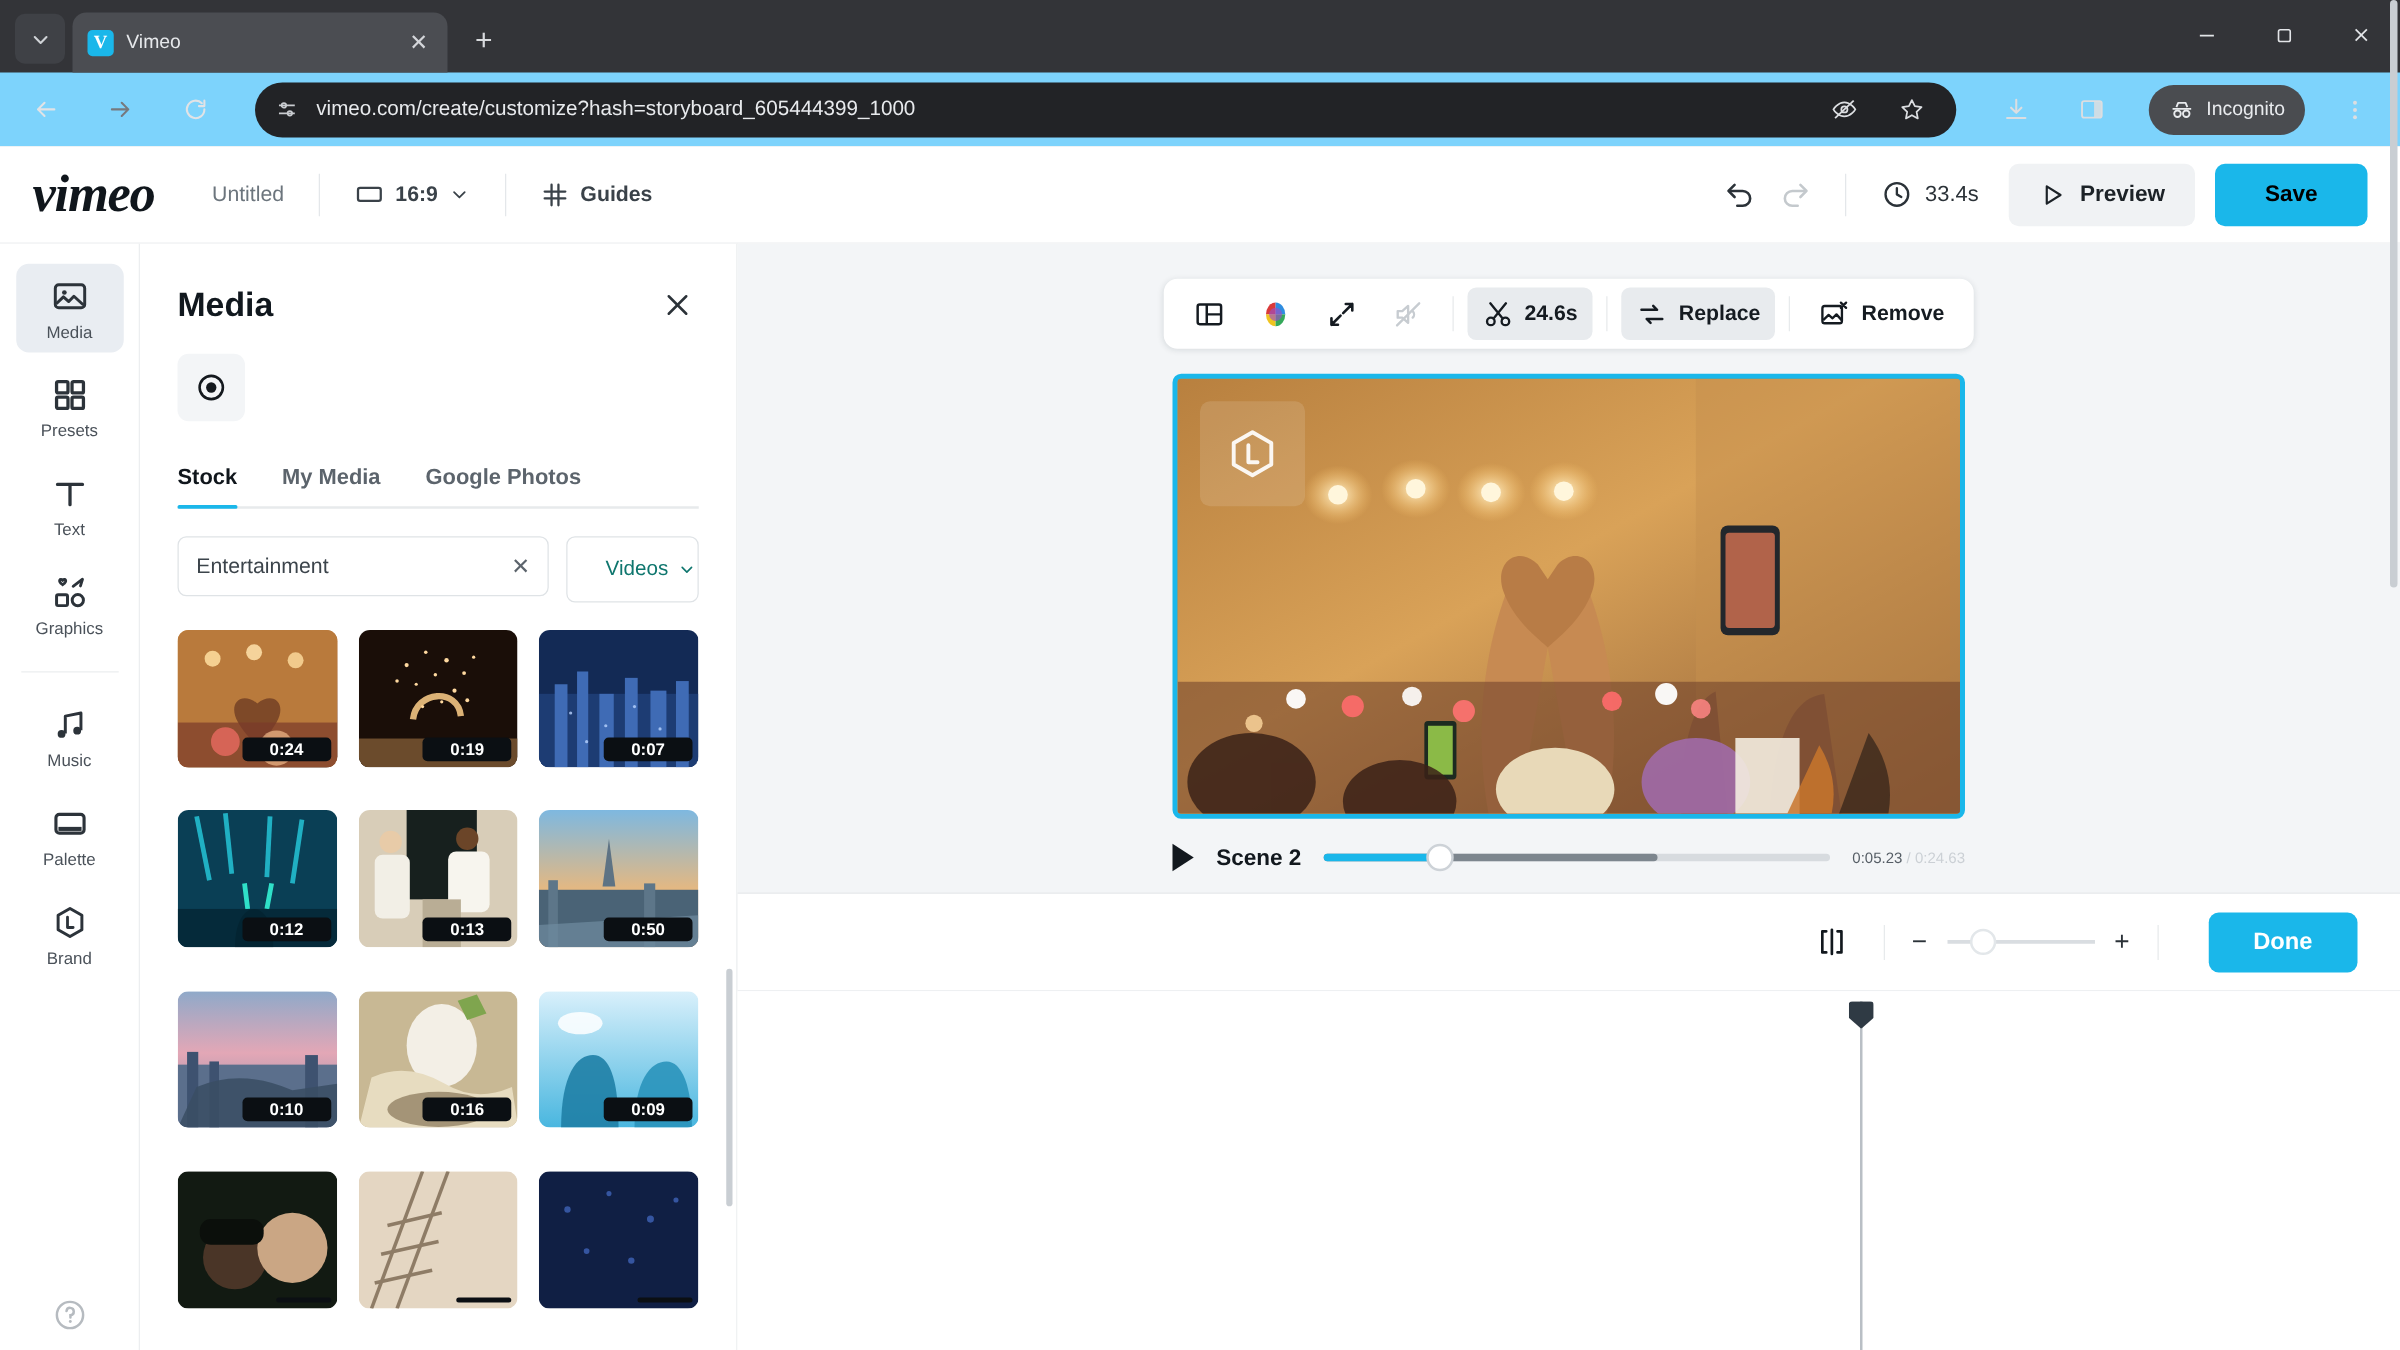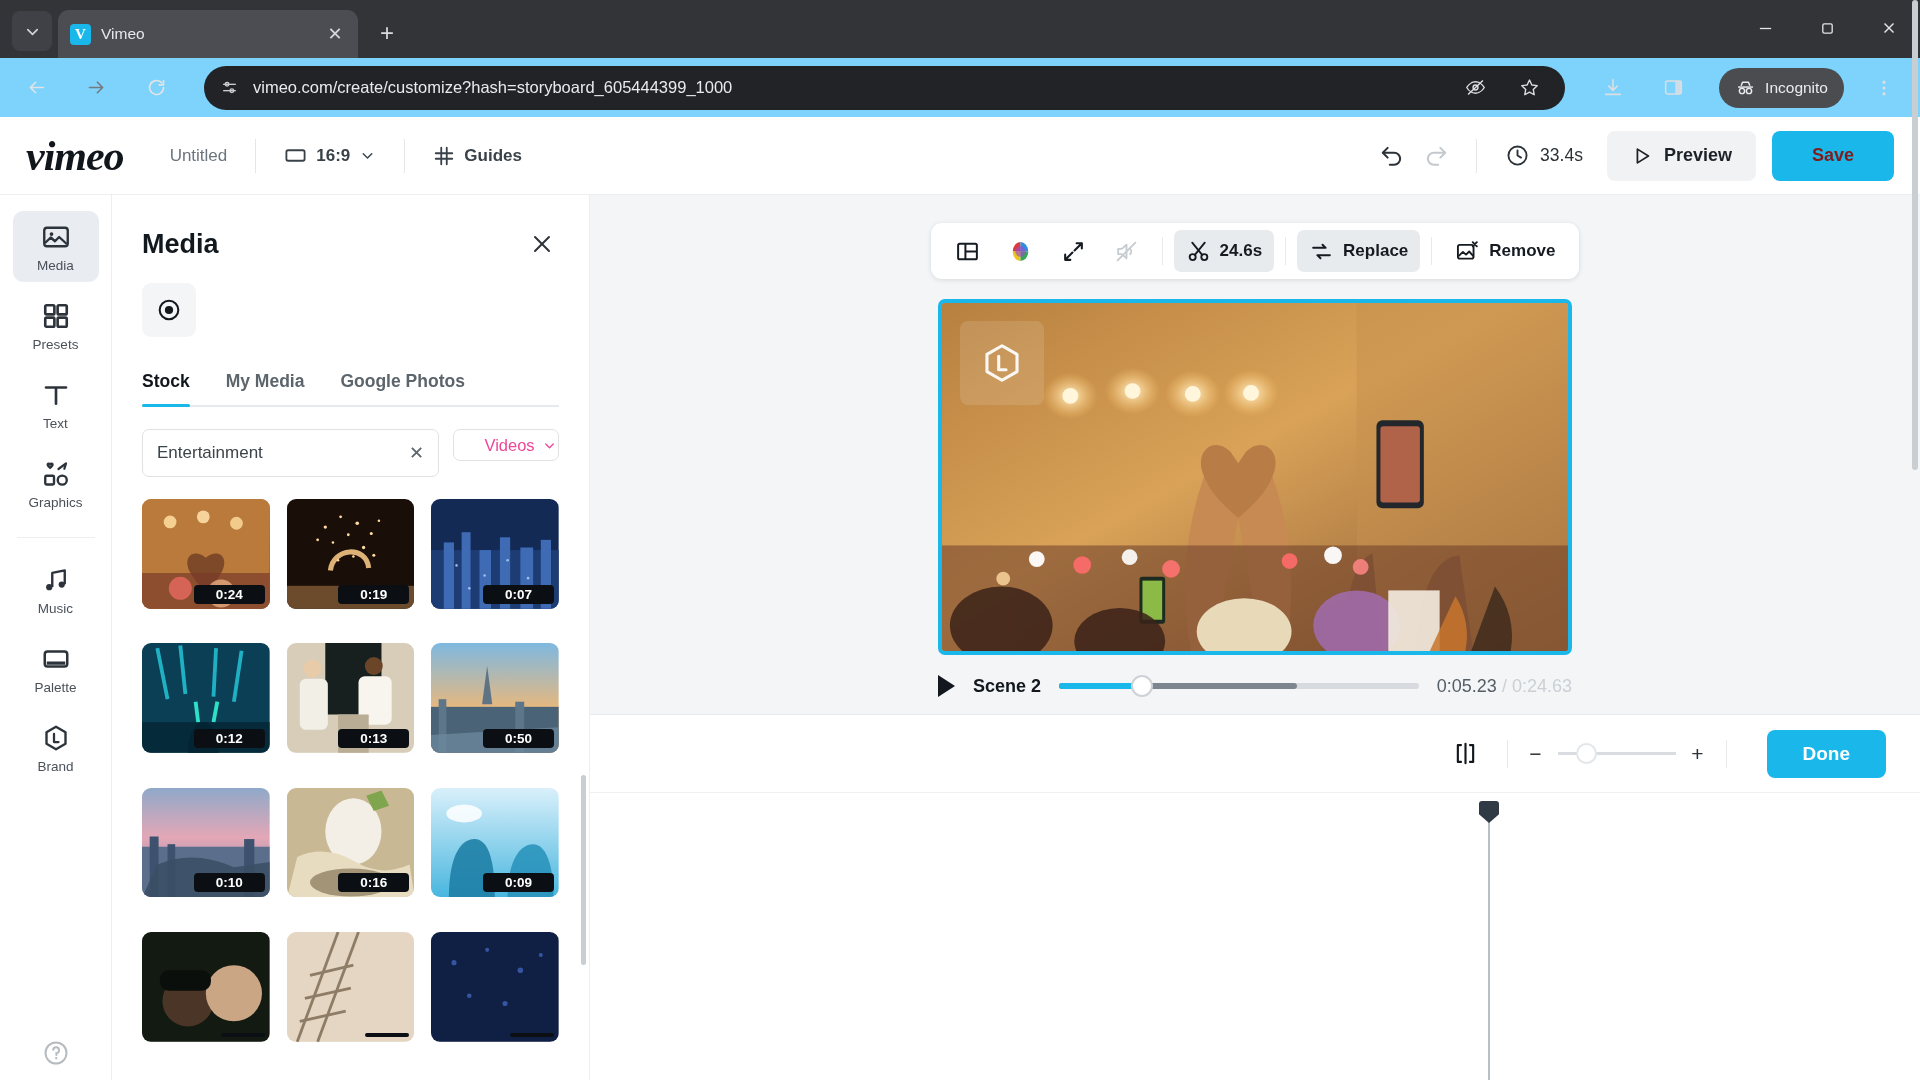--- a/index.html
+++ b/index.html
@@ -103,21 +103,21 @@
     font-size: 17.5px; padding: 0 10px;
   }
   .btn-preview {
     height: 50px; background: #f0f2f4; border-radius: 8px;
     display: flex; align-items: center; gap: 11px; padding: 0 24px;
     color: #1c2227; font-size: 18px; font-weight: bold; margin-left: 14px;
   }
   .btn-save {
     height: 50px; background: #1ab7ea; border-radius: 8px;
     display: flex; align-items: center; justify-content: center;
-    padding: 0 40px; color: #7f1d1d; font-size: 18px; font-weight: bold;
+    padding: 0 40px; color: #000000; font-size: 18px; font-weight: bold;
     margin-left: 16px;
   }
 
   
   .workspace { display: flex; height: 902px; }
 
   
   .rail {
     width: 112px; background: #fff; border-right: 1px solid #eceef0;
     padding-top: 16px; display: flex; flex-direction: column; align-items: center;
@@ -166,23 +166,23 @@
     height: 3px; background: #1ab7ea; border-radius: 2px;
   }
   .filter-row { display: flex; gap: 14px; margin-top: 22px; }
   .search-field {
     flex: 1; height: 48px; border: 1px solid #dfe3e6; border-radius: 7px;
     display: flex; align-items: center; padding: 0 14px; gap: 8px;
   }
   .search-val { flex: 1; font-size: 17px; color: #3c444b; }
   .search-clear { color: #5c646c; font-size: 18px; }
   .select-field {
-    width: 106px; height: 32px; border: 1px solid #dfe3e6; border-radius: 7px;
+    width: 106px; height: 53px; border: 1px solid #dfe3e6; border-radius: 7px;
     display: flex; align-items: center; justify-content: center; gap: 7px;
-    font-size: 16.5px; color: #ec4899; padding-left: 29px;
+    font-size: 16.5px; color: #0f766e; padding-left: 29px;
   }
   .grid {
     margin-top: 22px; display: grid; grid-template-columns: repeat(3, 1fr);
     gap: 17px; height: 560px; overflow: hidden;
   }
   .thumb {
     position: relative; aspect-ratio: 1/0.86; border-radius: 9px;
     overflow: hidden;
   }
   .thumb .dur {
@@ -240,21 +240,21 @@
   .scene-track {
     flex: 1; height: 6px; background: #d7dbdf; border-radius: 3px;
     position: relative;
   }
   .scene-buffer { position: absolute; left: 0; top: 0; bottom: 0; background: #7d868e; border-radius: 3px; }
   .scene-fill { position: absolute; left: 0; top: 0; bottom: 0; background: #1ab7ea; border-radius: 3px; }
   .scene-knob {
     position: absolute; width: 22px; height: 22px; background: #fff;
     border: 2px solid #cdd2d7; border-radius: 50%; top: -8px;
   }
-  .scene-time { font-size: 18px; color: #8d959c; white-space: nowrap; }
+  .scene-time { font-size: 12px; color: #8d959c; white-space: nowrap; }
   .scene-time b { color: #555d65; font-weight: normal; }
   .scene-time span.dim { color: #cbd0d5; }
 
   .cursor-arrow { position: absolute; left: 884px; top: 694px; }
 
   
   .tl-tools {
     height: 78px; display: flex; align-items: center; justify-content: flex-end;
     padding-right: 34px; gap: 4px; border-bottom: 1px solid #eef0f2;
   }

